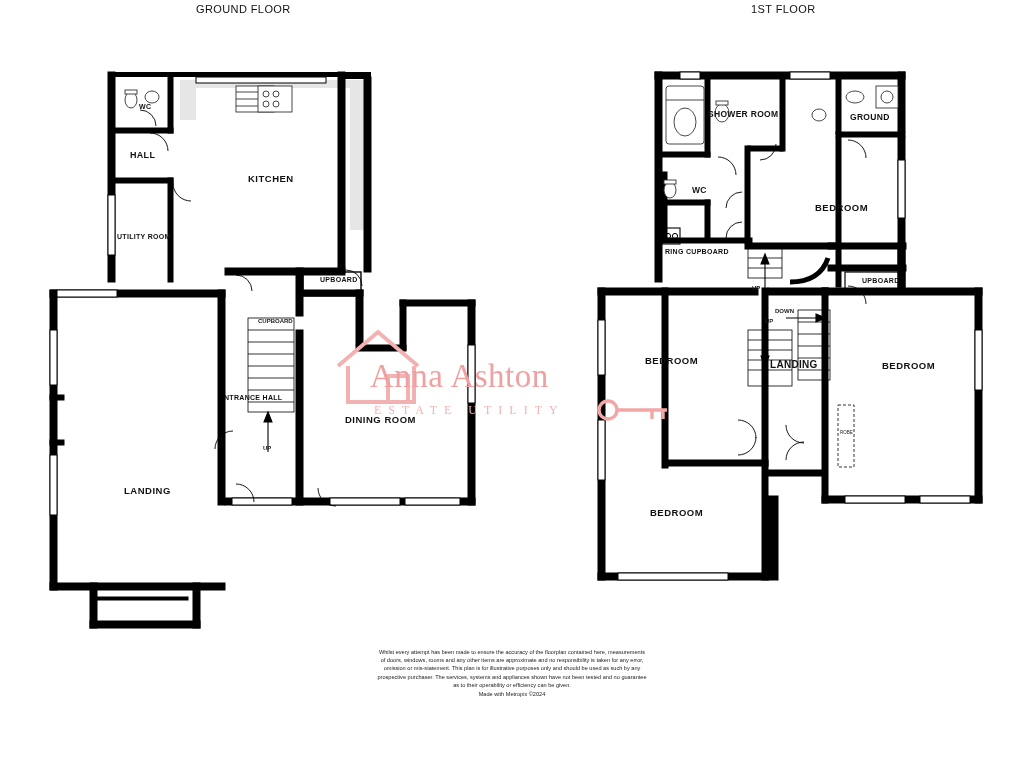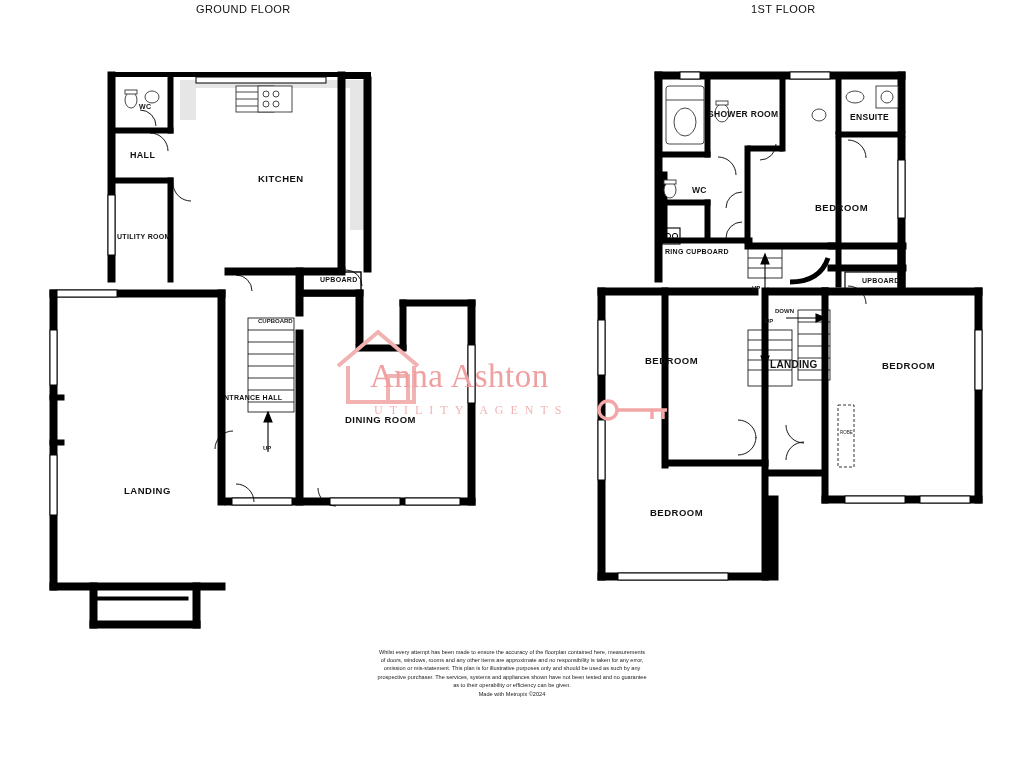--- a/index.html
+++ b/index.html
@@ -163,21 +163,21 @@
         <path d="M233 431 A18 18 0 0 0 215 449"></path>
         <path d="M236 484 A18 18 0 0 1 254 502"></path>
         <path d="M318 488 A18 18 0 0 0 336 506"></path>
         <path d="M346 270 A16 16 0 0 1 362 286"></path>
       </g>
     </g>
   </svg>
 
   <div class="small-label" style="left:139px;top:103px;">WC</div>
   <div class="small-label" style="left:130px;top:150px;font-size:9px;">HALL</div>
-  <div class="room-label" style="left:248px;top:173px;margin-left:10px;">KITCHEN</div>
+  <div class="room-label" style="left:248px;top:173px;">KITCHEN</div>
   <div class="small-label" style="left:117px;top:233px;">UTILITY ROOM</div>
   <div class="small-label" style="left:320px;top:276px;">UPBOARD</div>
   <div class="tiny-label" style="left:258px;top:318px;font-size:6px;font-weight:bold;">CUPBOARD</div>
   <div class="small-label" style="left:224px;top:394px;">NTRANCE HALL</div>
   <div class="room-label" style="left:345px;top:414px;">DINING ROOM</div>
   <div class="room-label" style="left:124px;top:485px;">LANDING</div>
   <div class="tiny-label" style="left:263px;top:445px;font-size:6px;font-weight:bold;">UP</div>
 
   <svg class="vec" viewBox="0 0 1024 768">
     <g stroke="#333" fill="none" stroke-width="0.9">
@@ -308,21 +308,21 @@
       <ellipse cx="670" cy="190" rx="6" ry="8"></ellipse>
       <rect x="664" y="180" width="12" height="4"></rect>
       <ellipse cx="819" cy="115" rx="7" ry="6"></ellipse>
       <ellipse cx="855" cy="97" rx="9" ry="6"></ellipse>
       <rect x="876" y="86" width="22" height="22"></rect>
       <ellipse cx="887" cy="97" rx="6" ry="6" fill="none"></ellipse>
     </g>
   </svg>
 
   <div class="small-label" style="left:708px;top:109px;font-size:8.5px;">SHOWER ROOM</div>
-  <div class="small-label" style="left:850px;top:112px;font-size:8.5px;">ENSUITE</div>
+  <div class="small-label" style="left:850px;top:112px;font-size:8.5px;">GROUND</div>
   <div class="small-label" style="left:692px;top:185px;font-size:8.5px;">WC</div>
   <div class="small-label" style="left:665px;top:248px;">RING CUPBOARD</div>
   <div class="room-label" style="left:815px;top:202px;">BEDROOM</div>
   <div class="small-label" style="left:862px;top:277px;">UPBOARD</div>
   <div class="room-label" style="left:645px;top:355px;">BEDROOM</div>
   <div class="small-label" style="left:770px;top:359px;font-size:10px;">LANDING</div>
   <div class="room-label" style="left:882px;top:360px;">BEDROOM</div>
   <div class="room-label" style="left:650px;top:507px;">BEDROOM</div>
   <div class="tiny-label" style="left:840px;top:430px;font-size:4.5px;">ROBE</div>
   <div class="tiny-label" style="left:752px;top:285px;font-size:6px;font-weight:bold;">UP</div>
@@ -337,21 +337,21 @@
         <path d="M66 84 L66 58 L86 58 L86 84"></path>
       </g>
       <g stroke="#f2a6a6" stroke-width="3.4" fill="none">
         <circle cx="286" cy="92" r="9"></circle>
         <line x1="295" y1="92" x2="345" y2="92"></line>
         <line x1="330" y1="92" x2="330" y2="101"></line>
         <line x1="341" y1="92" x2="341" y2="101"></line>
       </g>
     </svg>
     <div class="wm-name">Anna Ashton</div>
-    <div class="wm-sub">UTILITY AGENTS</div>
+    <div class="wm-sub">ESTATE UTILITY</div>
   </div>
 
   <div class="disclaimer">
     <div>Whilst every attempt has been made to ensure the accuracy of the floorplan contained here, measurements</div>
     <div>of doors, windows, rooms and any other items are approximate and no responsibility is taken for any error,</div>
     <div>omission or mis-statement. This plan is for illustrative purposes only and should be used as such by any</div>
     <div>prospective purchaser. The services, systems and appliances shown have not been tested and no guarantee</div>
     <div>as to their operability or efficiency can be given.</div>
     <div>Made with Metropix ©2024</div>
   </div>

